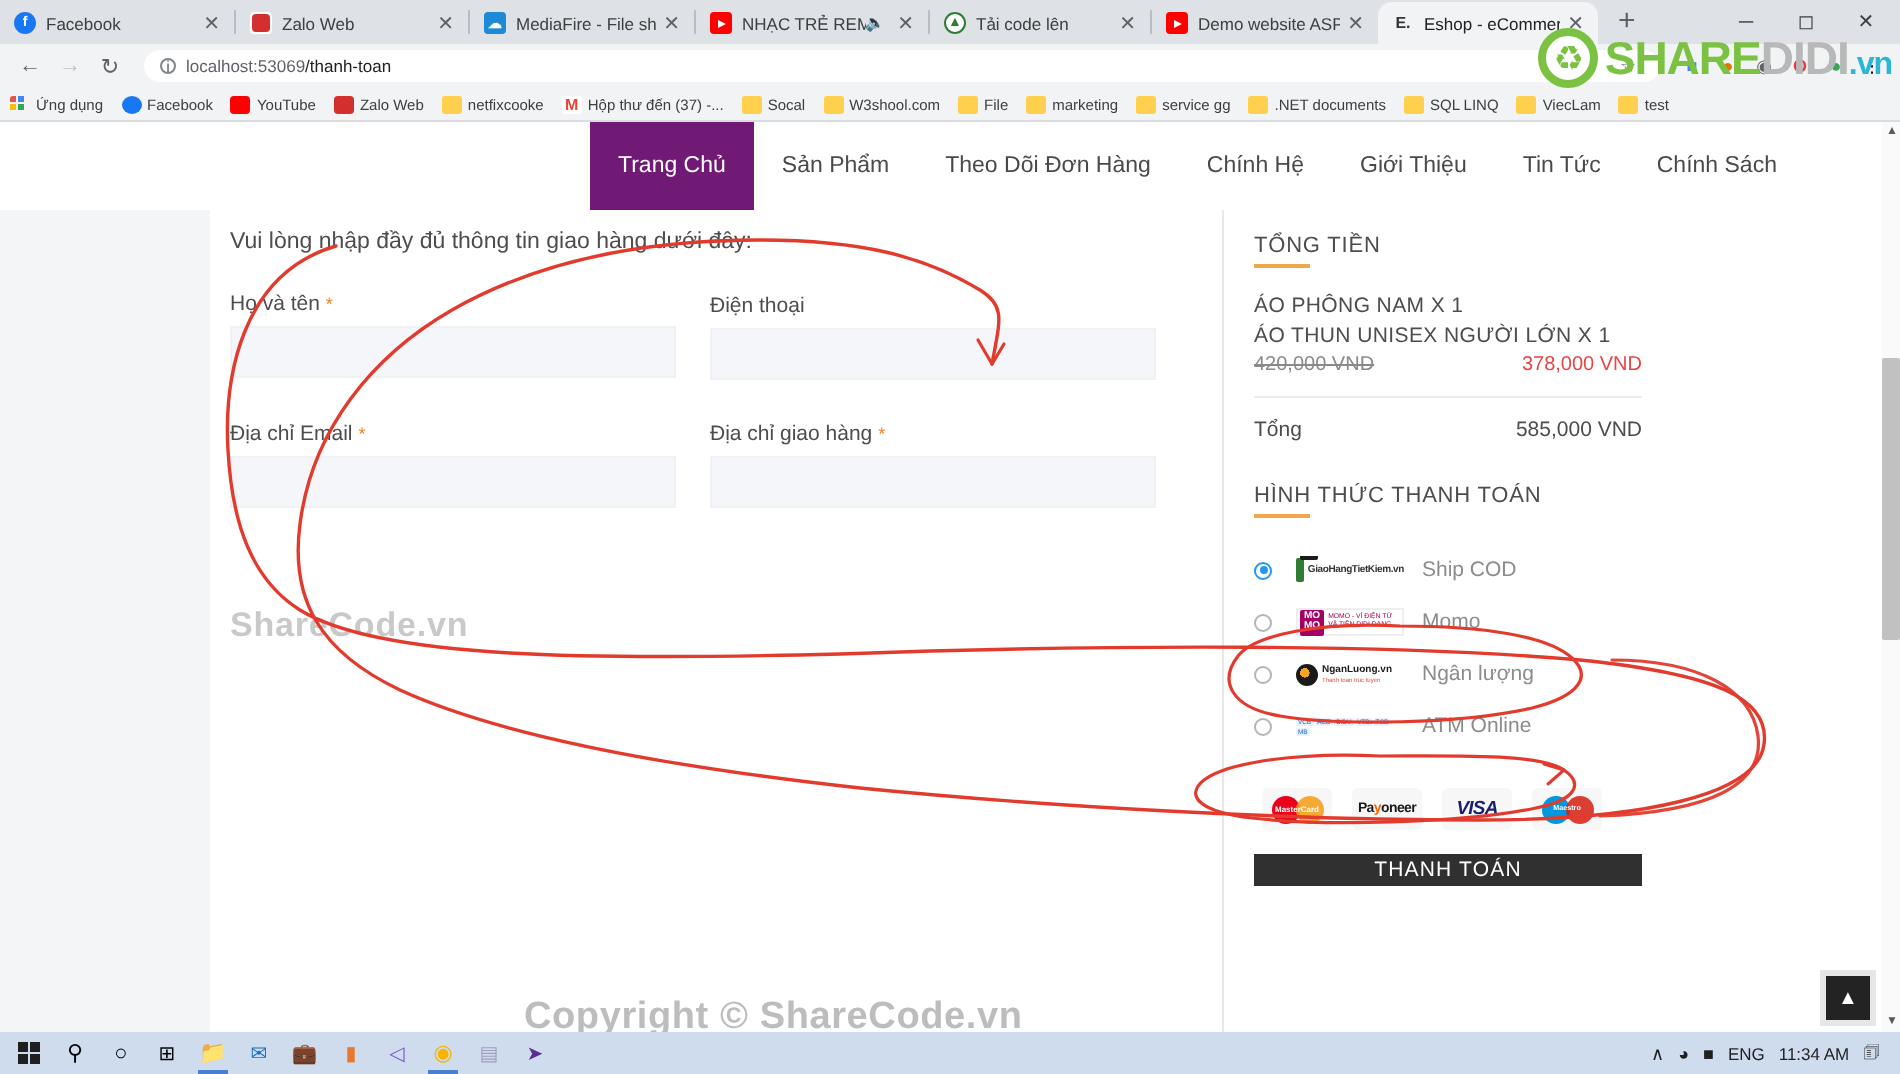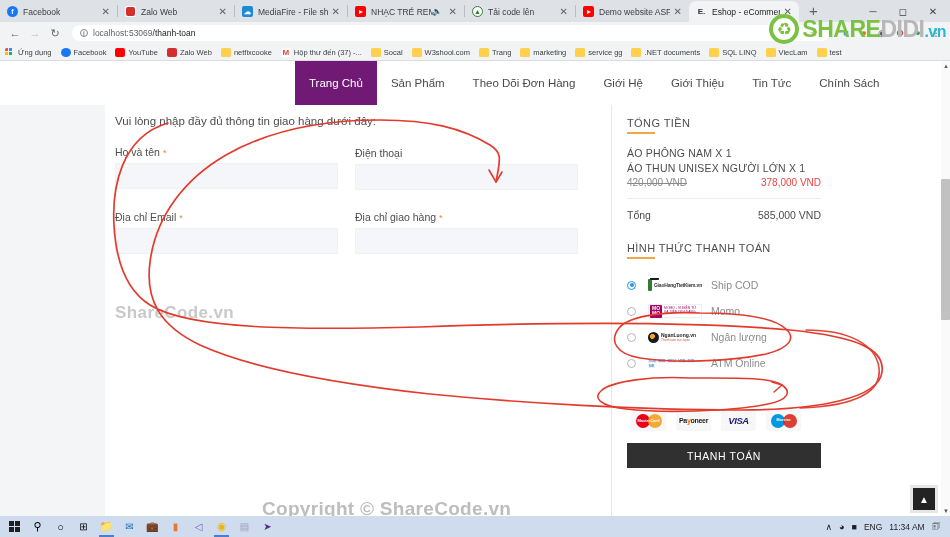--- a/index.html
+++ b/index.html
@@ -182,41 +182,41 @@
   .lg-momo { width:54px;height:14px;background:#fff;border:0.5px solid #eee;display:flex;align-items:center;padding:1px;}
   .lg-momo b { background:#a50064;color:#fff;font-size:5px;padding:1px 2px;border-radius:1px;line-height:1.1;margin-right:2px;}
   .lg-momo s { text-decoration:none;font-size:3.4px;color:#a50064;line-height:1.15;display:block;}
   .lg-nl { width:54px;height:14px;background:#fff;display:flex;align-items:center;}
   .lg-nl i { width:11px;height:11px;border-radius:50%;background:radial-gradient(circle at 40% 40%,#f5a623 0 25%,#1a1a1a 26% 100%);margin-right:2px;flex:0 0 11px;}
   .lg-nl u { text-decoration:none;font-size:5px;color:#1a1a1a;font-weight:bold;}
   .lg-nl u small{display:block;font-size:3px;color:#e04e39;font-weight:normal;}
   .lg-atm { width:54px;height:14px;background:#fff;display:flex;flex-wrap:wrap;align-content:center;gap:1px;}
   .lg-atm em{font-style:normal;font-size:3.2px;color:#1565c0;background:#e8f0fb;padding:0 1px;border-radius:1px;}
 
-  .cards { display:flex; gap:10px; margin-top:34px; padding-left:4px;}
+  .cards { display:flex; gap:10px; margin-top:18px; padding-left:4px;}
   .card {
     width:35px;height:21px;background:#f7f7f7;border-radius:3px;
     display:flex;align-items:center;justify-content:center;overflow:hidden;
   }
   .card-mc { position:relative; width:26px;height:16px; }
   .card-mc::before,.card-mc::after{content:'';position:absolute;top:1px;width:14px;height:14px;border-radius:50%;}
   .card-mc::before{left:0;background:#eb001b;}
   .card-mc::after{right:0;background:#f79e1b;opacity:.88;}
   .card-mc b{position:absolute;z-index:2;left:0;right:0;top:5px;text-align:center;font-size:4px;color:#fff;}
   .card-pay { font-size:7px;font-weight:bold;color:#1a1a1a;letter-spacing:-0.3px; }
   .card-pay span { color:#ff6600; }
   .card-visa { font-size:9.5px;font-weight:bold;color:#1a1f71;font-style:italic;letter-spacing:-0.4px;}
   .card-mae { position:relative;width:26px;height:16px; }
   .card-mae::before,.card-mae::after{content:'';position:absolute;top:1px;width:14px;height:14px;border-radius:50%;}
   .card-mae::before{left:0;background:#0099df;}
   .card-mae::after{right:0;background:#d32011;opacity:.85;}
   .card-mae b{position:absolute;z-index:2;left:0;right:0;top:5px;text-align:center;font-size:3.6px;color:#fff;}
 
   .checkout-btn {
-    margin-top:12px; height:25px; background:#303030; color:#fff;
+    margin-top:12px; height:16px; background:#303030; color:#fff;
     display:flex;align-items:center;justify-content:center;
     font-size:10.5px; letter-spacing:0.6px;
   }
 
   
   .annot { position:absolute; left:0; top:0; width:950px; height:537px; pointer-events:none; z-index:30; }
 
   
   .scrolltop {
     position:absolute; right:12px; bottom:24px; width:28px;height:28px;
@@ -347,21 +347,21 @@
     <div class="bm">
       <span class="bm-ico"></span>
       <span>Socal</span>
     </div>
     <div class="bm">
       <span class="bm-ico"></span>
       <span>W3shool.com</span>
     </div>
     <div class="bm">
       <span class="bm-ico"></span>
-      <span>Trang</span>
+      <span>File</span>
     </div>
     <div class="bm">
       <span class="bm-ico"></span>
       <span>marketing</span>
     </div>
     <div class="bm">
       <span class="bm-ico"></span>
       <span>service gg</span>
     </div>
     <div class="bm">
@@ -389,21 +389,21 @@
     <div class="sc-logo-text"><span class="g">SHARE</span><span class="gr">DIDI</span><span class="vn">.vn</span>
     </div>
   </div>
 
   <div class="page">
 
     <div class="site-nav">
       <div class="nav-item active">Trang Chủ</div>
       <div class="nav-item">Sản Phẩm</div>
       <div class="nav-item">Theo Dõi Đơn Hàng</div>
-      <div class="nav-item">Giới Hệ</div>
+      <div class="nav-item">Chính Hệ</div>
       <div class="nav-item">Giới Thiệu</div>
       <div class="nav-item">Tin Tức</div>
       <div class="nav-item">Chính Sách</div>
     </div>
 
     <div class="content-wrap">
 
       <div class="white-col">
         <div class="form-intro">Vui lòng nhập đầy đủ thông tin giao hàng dưới đây:</div>
 

